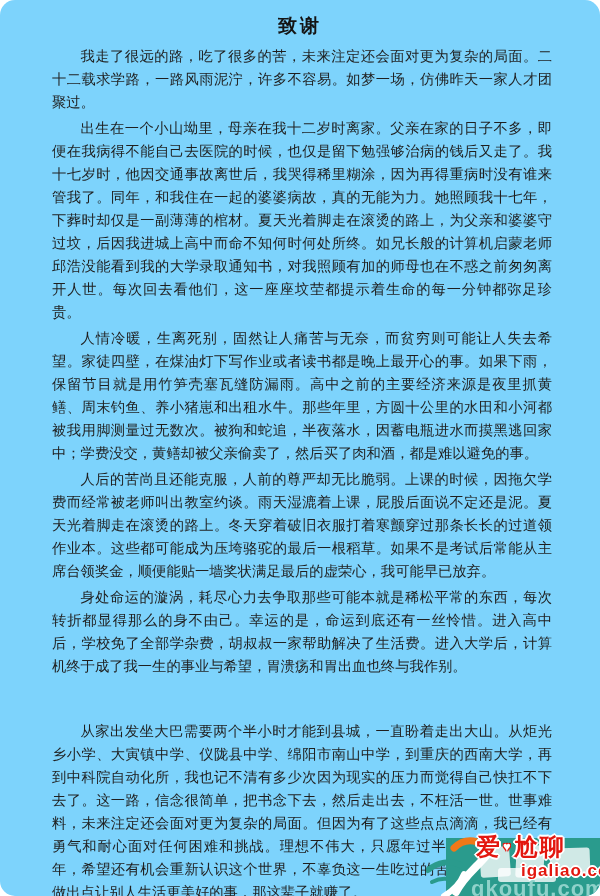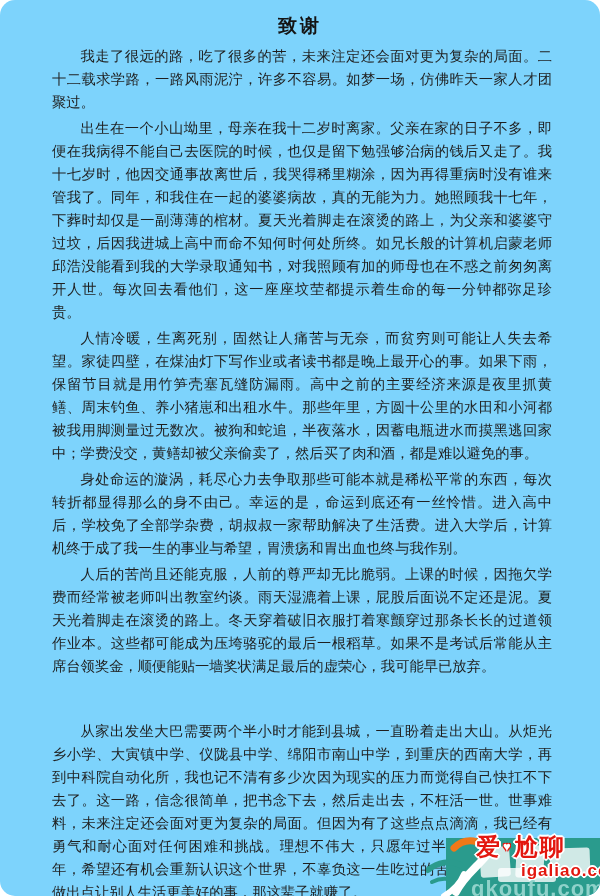--- a/index.html
+++ b/index.html
@@ -55,22 +55,22 @@
 <body>
 
 <div class="page">
 
   <h1 class="doc-title">致谢</h1>
 
   <div class="doc-body">
     <p class="para">我走了很远的路，吃了很多的苦，未来注定还会面对更为复杂的局面。二十二载求学路，一路风雨泥泞，许多不容易。如梦一场，仿佛昨天一家人才团聚过。</p>
     <p class="para">出生在一个小山坳里，母亲在我十二岁时离家。父亲在家的日子不多，即便在我病得不能自己去医院的时候，也仅是留下勉强够治病的钱后又走了。我十七岁时，他因交通事故离世后，我哭得稀里糊涂，因为再得重病时没有谁来管我了。同年，和我住在一起的婆婆病故，真的无能为力。她照顾我十七年，下葬时却仅是一副薄薄的棺材。夏天光着脚走在滚烫的路上，为父亲和婆婆守过坟，后因我进城上高中而命不知何时何处所终。如兄长般的计算机启蒙老师邱浩没能看到我的大学录取通知书，对我照顾有加的师母也在不惑之前匆匆离开人世。每次回去看他们，这一座座坟茔都提示着生命的每一分钟都弥足珍贵。</p>
     <p class="para">人情冷暖，生离死别，固然让人痛苦与无奈，而贫穷则可能让人失去希望。家徒四壁，在煤油灯下写作业或者读书都是晚上最开心的事。如果下雨，保留节目就是用竹笋壳塞瓦缝防漏雨。高中之前的主要经济来源是夜里抓黄鳝、周末钓鱼、养小猪崽和出租水牛。那些年里，方圆十公里的水田和小河都被我用脚测量过无数次。被狗和蛇追，半夜落水，因蓄电瓶进水而摸黑逃回家中；学费没交，黄鳝却被父亲偷卖了，然后买了肉和酒，都是难以避免的事。</p>
+    <p class="para">人后的苦尚且还能克服，人前的尊严却无比脆弱。上课的时候，因拖欠学费而经常被老师叫出教室约谈。雨天湿漉着上课，屁股后面说不定还是泥。夏天光着脚走在滚烫的路上。冬天穿着破旧衣服打着寒颤穿过那条长长的过道领作业本。这些都可能成为压垮骆驼的最后一根稻草。如果不是考试后常能从主席台领奖金，顺便能贴一墙奖状满足最后的虚荣心，我可能早已放弃。</p>
     <p class="para">身处命运的漩涡，耗尽心力去争取那些可能本就是稀松平常的东西，每次转折都显得那么的身不由己。幸运的是，命运到底还有一丝怜惜。进入高中后，学校免了全部学杂费，胡叔叔一家帮助解决了生活费。进入大学后，计算机终于成了我一生的事业与希望，胃溃疡和胃出血也终与我作别。</p>
-    <p class="para">人后的苦尚且还能克服，人前的尊严却无比脆弱。上课的时候，因拖欠学费而经常被老师叫出教室约谈。雨天湿漉着上课，屁股后面说不定还是泥。夏天光着脚走在滚烫的路上。冬天穿着破旧衣服打着寒颤穿过那条长长的过道领作业本。这些都可能成为压垮骆驼的最后一根稻草。如果不是考试后常能从主席台领奖金，顺便能贴一墙奖状满足最后的虚荣心，我可能早已放弃。</p>
     <p class="para gap-before">从家出发坐大巴需要两个半小时才能到县城，一直盼着走出大山。从炬光乡小学、大寅镇中学、仪陇县中学、绵阳市南山中学，到重庆的西南大学，再到中科院自动化所，我也记不清有多少次因为现实的压力而觉得自己快扛不下去了。这一路，信念很简单，把书念下去，然后走出去，不枉活一世。世事难料，未来注定还会面对更为复杂的局面。但因为有了这些点点滴滴，我已经有勇气和耐心面对任何困难和挑战。理想不伟大，只愿年过半百，归来仍是少年，希望还有机会重新认识这个世界，不辜负这一生吃过的苦。最后如果还能做出点让别人生活更美好的事，那这辈子就赚了。</p>
   </div>
 
   <div class="watermark">
 
     <svg class="wm-figure" viewBox="0 0 78 72" xmlns="http://www.w3.org/2000/svg">
 
       <path d="M2,40 C12,32 24,30 34,35" fill="none" stroke="#2a9b8d" stroke-width="6" stroke-linecap="round"></path>
       <path d="M6,52 C14,48 20,48 26,50" fill="none" stroke="#2a9b8d" stroke-width="4" stroke-linecap="round"></path>
 

